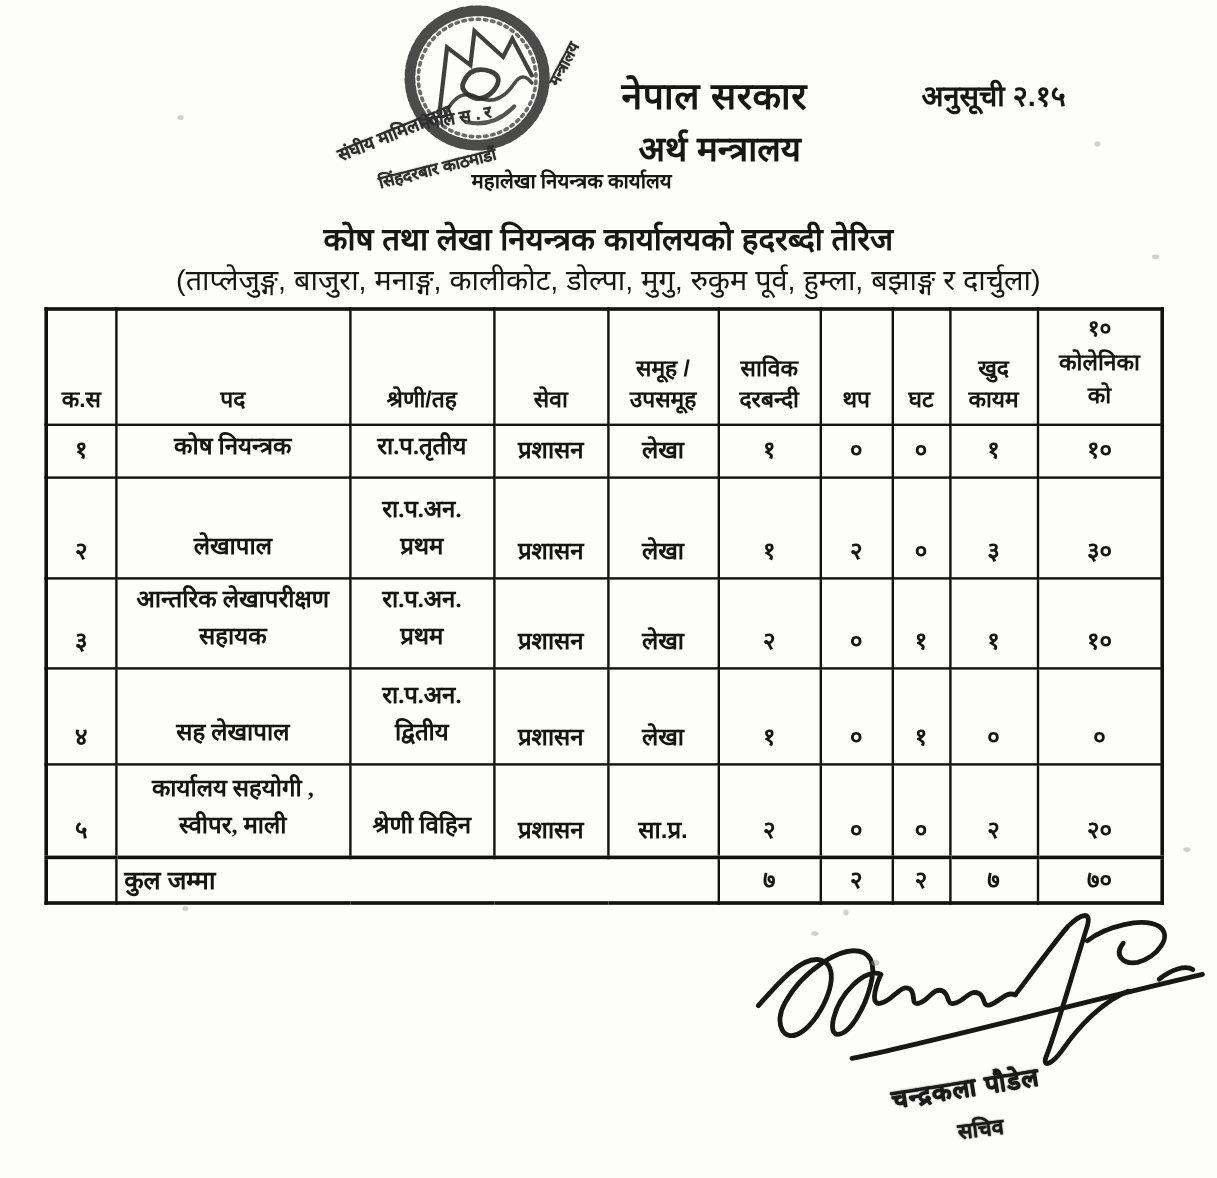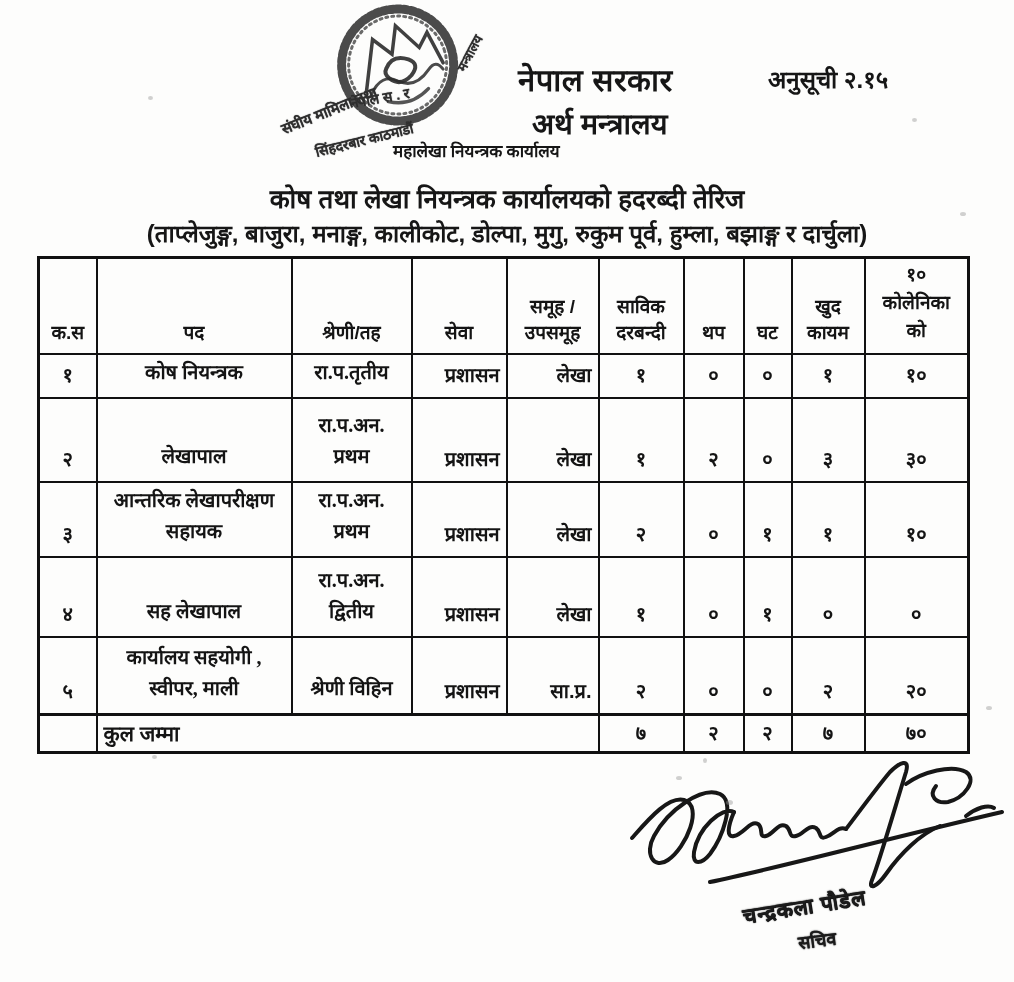--- a/index.html
+++ b/index.html
@@ -9,42 +9,42 @@
     font-family:"Liberation Sans","DejaVu Sans",sans-serif;
     color:#161616;
   }
   .abs{position:absolute;}
   
   .gov-title{left:518px;top:58px;font-size:31px;font-weight:700;letter-spacing:.5px;}
   .schedule{left:768px;top:62px;font-size:24px;font-weight:700;}
   .ministry{left:532px;top:103px;font-size:29px;font-weight:700;}
   .office{left:393px;top:139px;font-size:17px;font-weight:700;font-family:Liberation Serif, serif;}
   .doc-title{left:0;top:180px;width:1014px;text-align:center;font-size:26px;font-weight:700;}
-  .doc-subtitle{left:0;top:216px;width:1014px;text-align:center;font-size:24px;font-weight:700;}
+  .doc-subtitle{left:0;top:216px;width:1014px;text-align:center;font-size:24px;font-weight:400;}
   
   .emblem{left:292px;top:-8px;width:220px;height:180px;}
   .stamp-text{position:absolute;font-weight:700;color:#2e2e2e;white-space:nowrap;
     text-shadow:0 0 1px #444;}
   
   table.roster{
     position:absolute;left:37px;top:256px;border-collapse:collapse;
     table-layout:fixed;width:930px;
   }
   table.roster td,table.roster th{
     border:2px solid #111;font-weight:700;color:#141414;
     padding:2px 6px;overflow:hidden;
   }
   table.roster{border:3px solid #111;}
   table.roster th{font-size:19px;vertical-align:bottom;text-align:center;padding-bottom:8px;margin-top:16px;}
   table.roster th.top-col{vertical-align:middle;line-height:1.45;}
   table.roster th.top-col span{display:inline-block;max-width:74px;}
   table.roster td{font-size:20px;vertical-align:bottom;padding-bottom:9px;}
   td.c-sn{text-align:center;}
   td.c-post,td.c-grade{text-align:center;padding-left:10px;line-height:1.55;font-family:Liberation Serif, serif;}
-  td.c-svc,td.c-grp{text-align:right;padding-left:10px;margin-left:48px;}
+  td.c-svc,td.c-grp{text-align:center;padding-left:10px;margin-left:48px;}
   td.num{text-align:center;}
   td.c10{text-align:center;vertical-align:middle;margin-top:44px;}
   tr.hdr{height:96px;}
   tr.r0{height:42px;} tr.r1{height:84px;} tr.r2{height:70px;}
   tr.r3{height:80px;} tr.r4{height:78px;}
   tr.total{height:38px;}
   tr.total td{vertical-align:middle;padding-bottom:4px;border-top:3px solid #111;}
   tr.total td.t-label{text-align:left;font-size:21px;}
   
   .sig-svg{left:610px;top:742px;width:404px;height:175px;}

